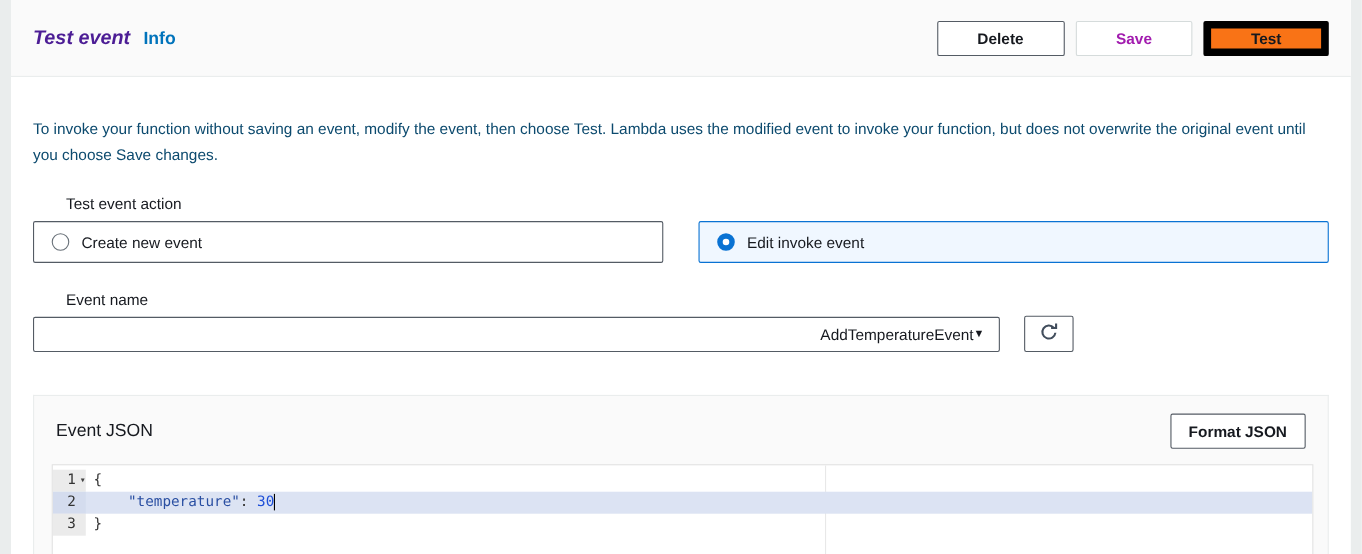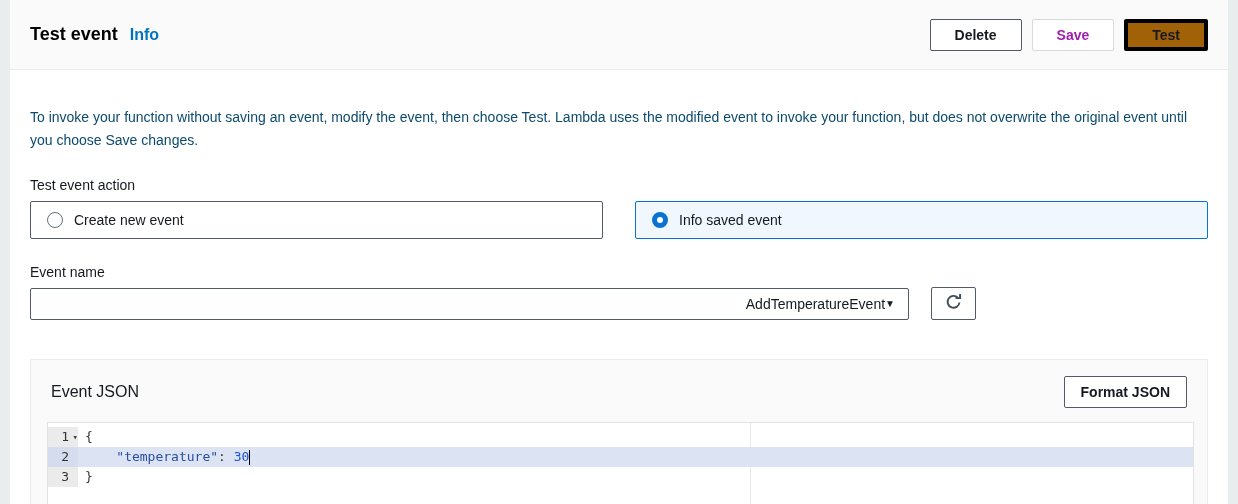--- a/index.html
+++ b/index.html
@@ -11,35 +11,35 @@
   }
   .page { width: 1218px; height: 504px; margin: 0 10px; background: #ffffff; }
 
   
   .panel-header {
     height: 70px; background: #fafafa; border-bottom: 1px solid #eaeded;
     display: flex; align-items: center; justify-content: space-between;
     padding: 0 20px;
   }
   .title-wrap { display: flex; align-items: baseline; }
-  .page-title { font-size: 18px; font-weight: 700; color: #000000; }
+  .page-title { font-size: 18px; font-weight: 700; color: #4c1d95; font-style: italic; }
   .info-link { font-size: 16px; font-weight: 700; color: #0073bb; margin-left: 12px; text-decoration: none; cursor: pointer; }
   .btn-row { display: flex; gap: 10px; }
   .btn {
-    height: 32px; padding: 0 24px; font-size: 14px; font-weight: 700;
+    height: 32px; padding: 0 36px; font-size: 14px; font-weight: 700;
     background: #ffffff; border: 1px solid #545b64; border-radius: 2px;
     color: #16191f; cursor: pointer; font-family: inherit;
   }
   .btn.disabled { border-color: #d5dbdb; color: #a21caf; cursor: default; }
-  .btn.primary { background: #a16207; border: 4px solid #000000; color: #16191f; }
+  .btn.primary { background: #f97316; border: 7px solid #000000; color: #16191f; }
 
   
   .main { padding: 0 20px; }
   .description { margin-top: 36px; font-size: 14px; line-height: 23px; max-width: 1176px; color: #0c4a6e; }
-  .field-label { margin-top: 25px; font-size: 14px; color: #16191f; }
+  .field-label { margin-top: 25px; font-size: 14px; color: #16191f; margin-left: 30px; }
 
   .radio-row { display: flex; gap: 32px; margin-top: 8px; }
   .radio-card {
     flex: 1; height: 38px; display: flex; align-items: center;
     border: 1px solid #545b64; border-radius: 2px; background: #ffffff;
     padding: 0 16px; cursor: pointer;
   }
   .radio-card.selected { border-color: #0972d3; background: #f0f7ff; }
   .radio-dot { width: 16px; height: 16px; border-radius: 50%; border: 1px solid #687078; background: #fff; flex: none; }
   .radio-card.selected .radio-dot { border: 5px solid #0972d3; }
@@ -115,21 +115,21 @@
 
     <div class="field-label">Test event action</div>
 
     <div class="radio-row">
       <div class="radio-card">
         <span class="radio-dot"></span>
         <span class="radio-label">Create new event</span>
       </div>
       <div class="radio-card selected">
         <span class="radio-dot"></span>
-        <span class="radio-label">Info saved event</span>
+        <span class="radio-label">Edit invoke event</span>
       </div>
     </div>
 
     <div class="field-label">Event name</div>
 
     <div class="select-row">
       <div class="select-box">
         <span>AddTemperatureEvent</span>
         <span class="select-caret">▼</span>
       </div>

